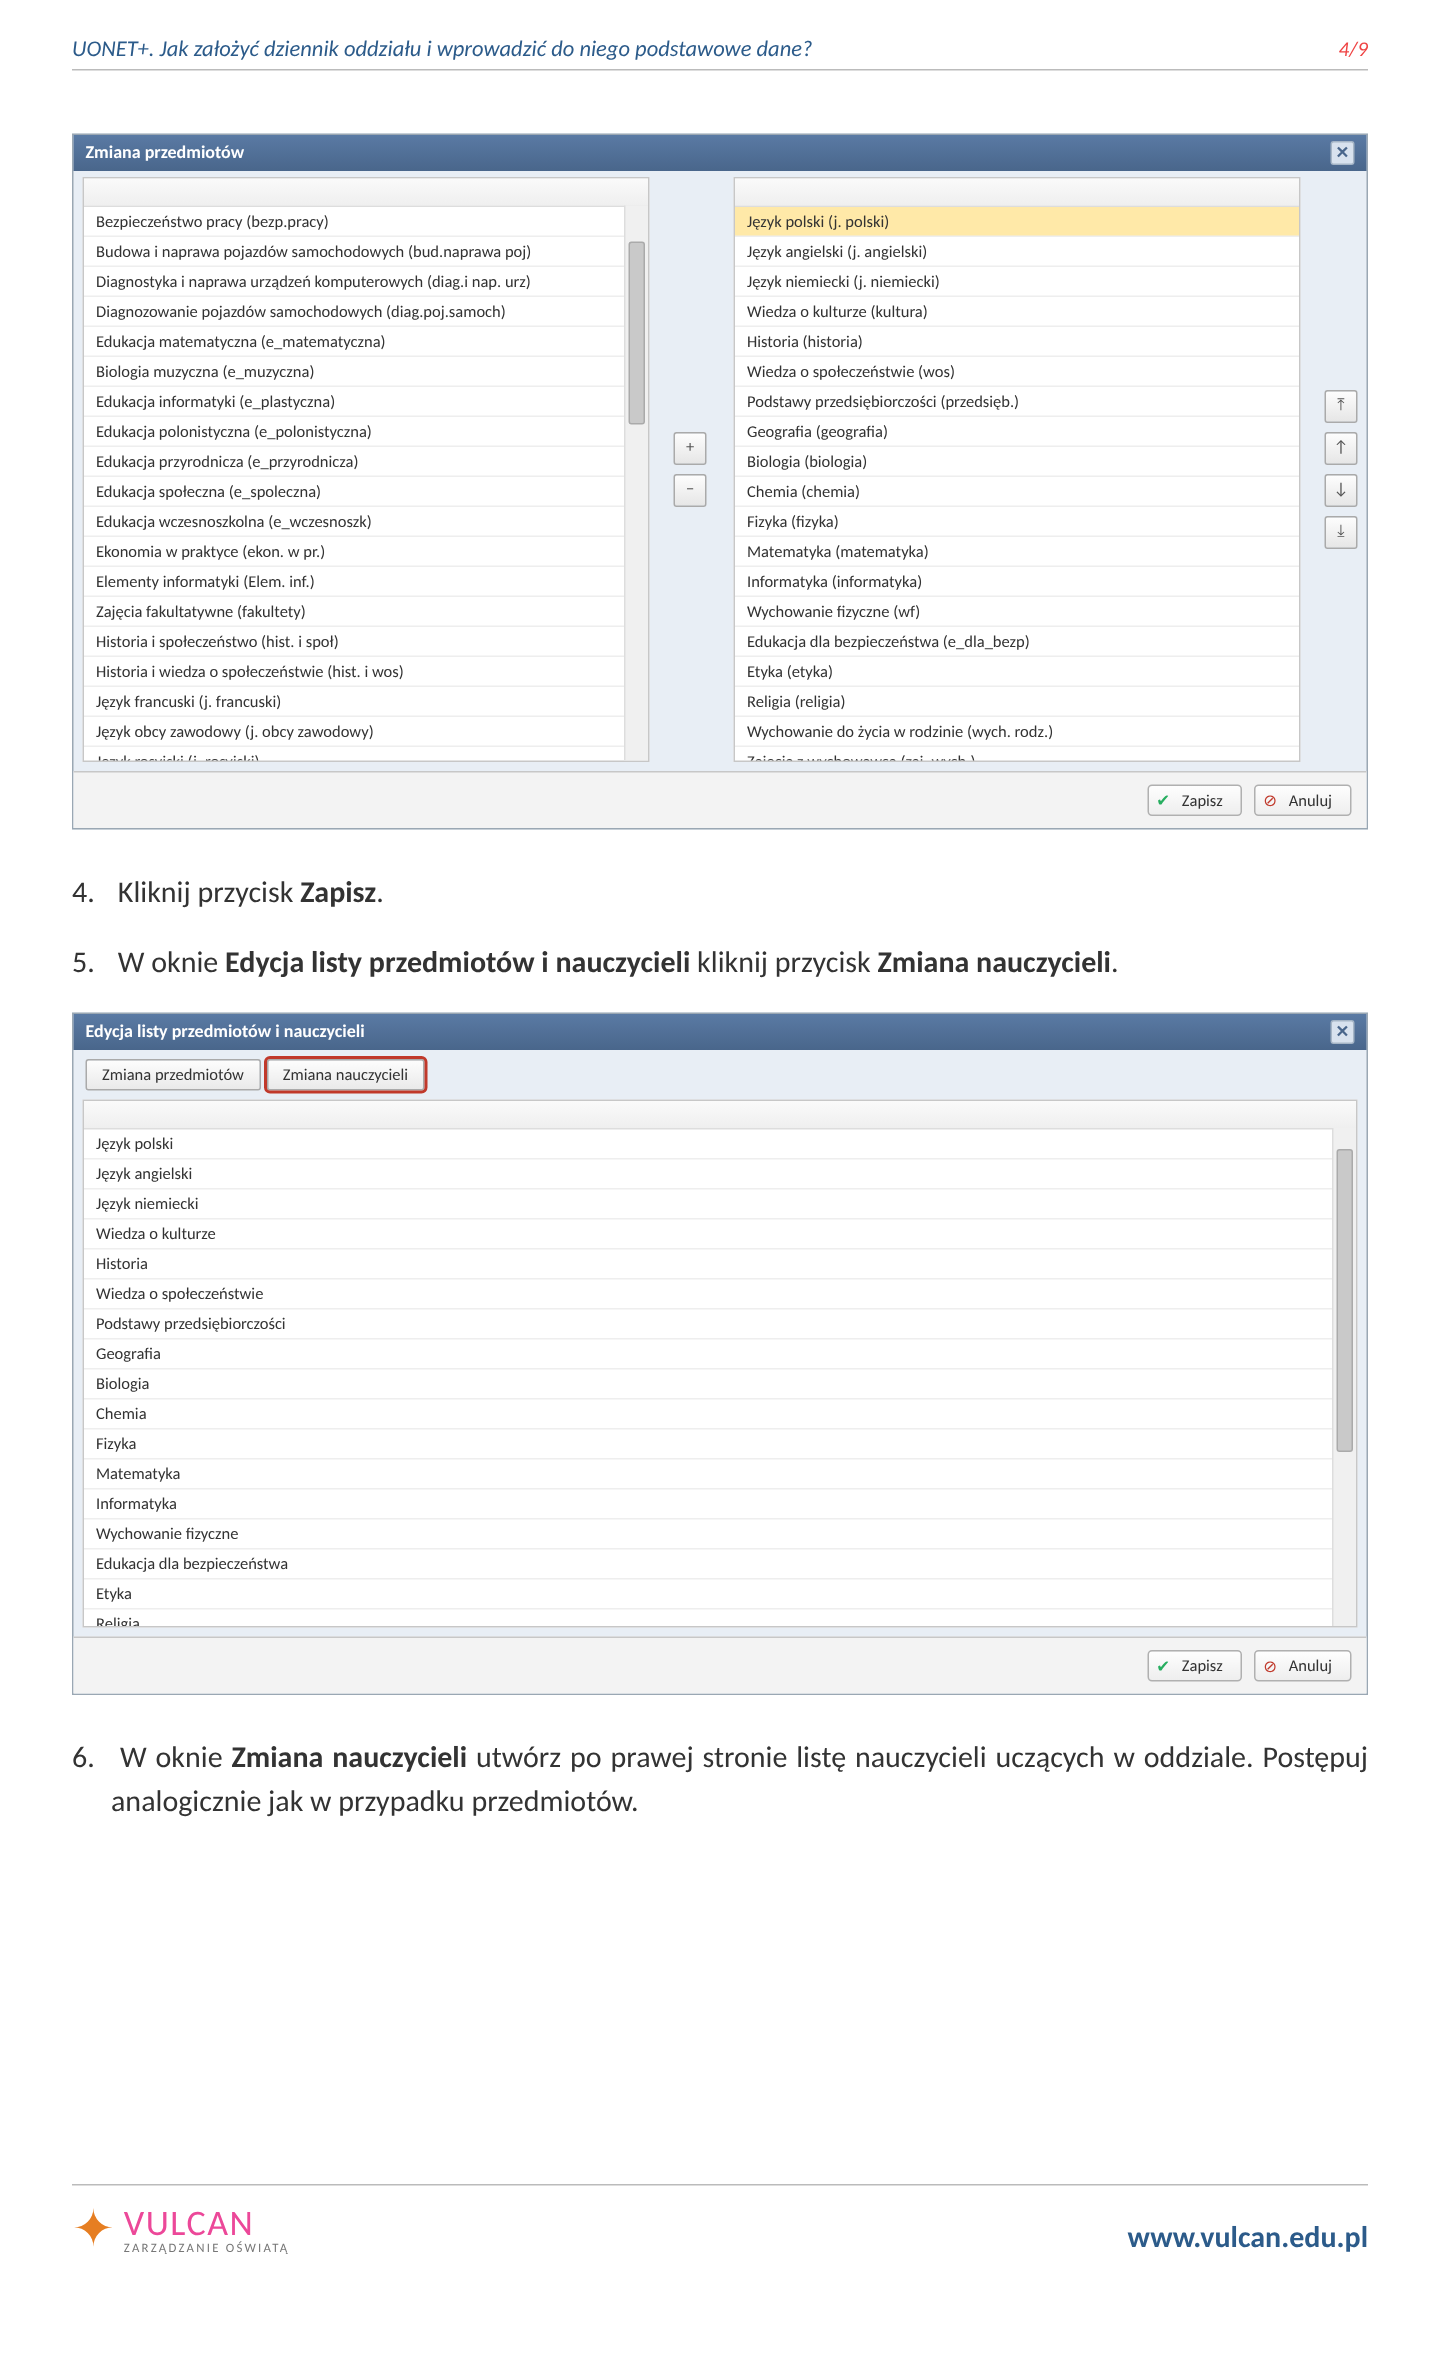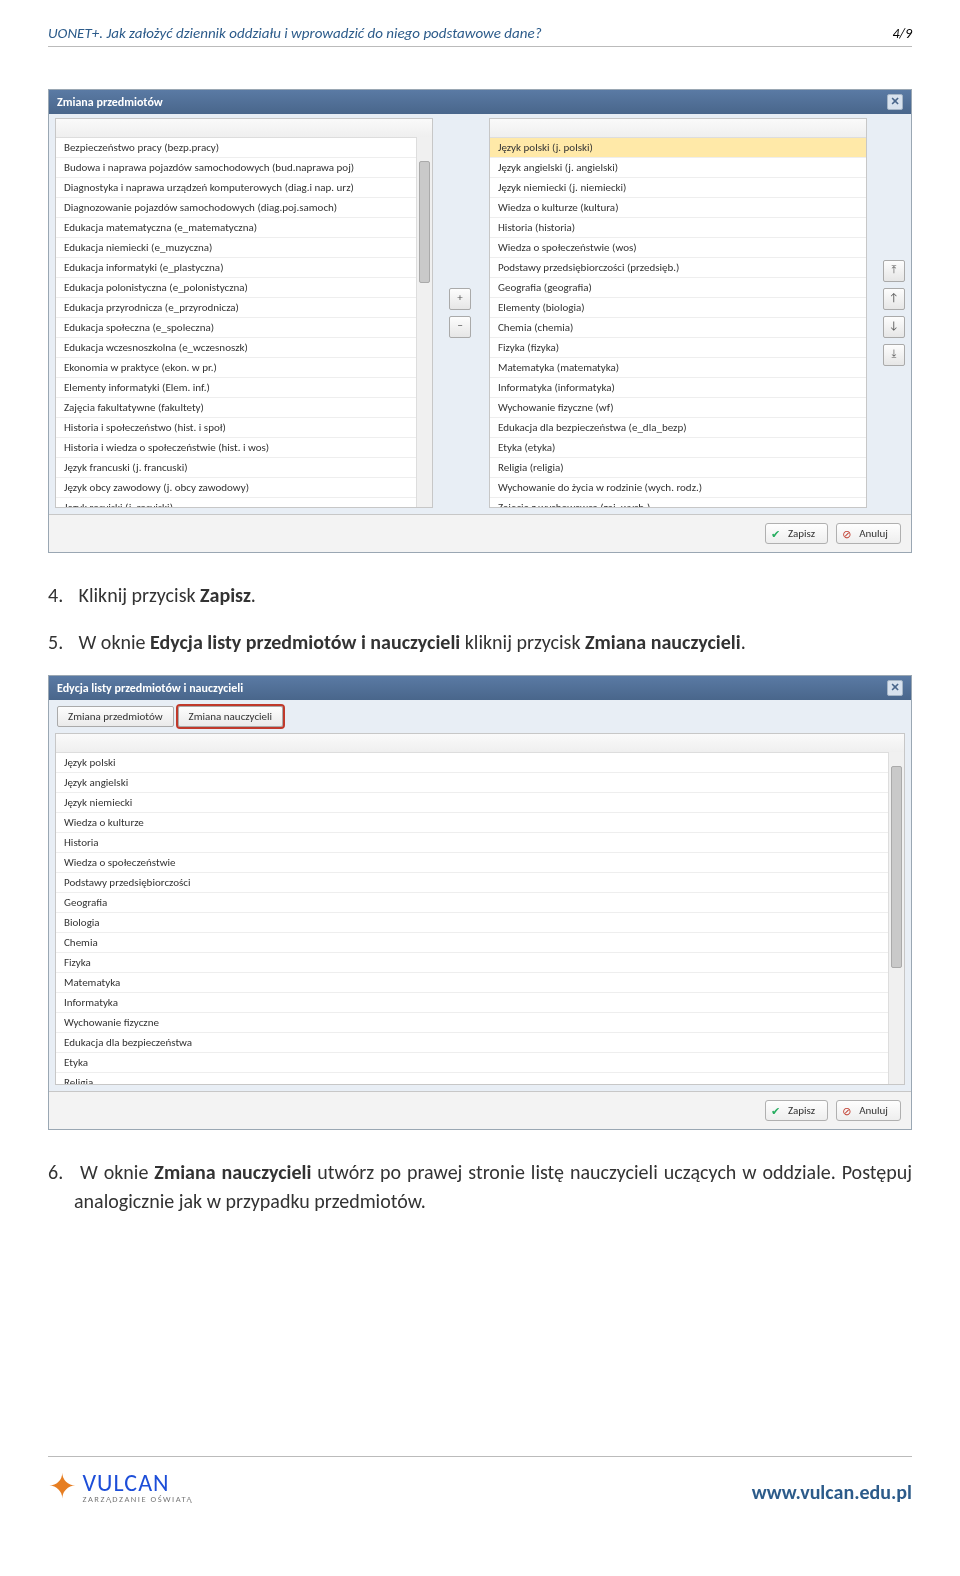--- a/index.html
+++ b/index.html
@@ -19,21 +19,21 @@
     border-bottom: 1px solid #bbb;
     padding-bottom: 4px;
     margin-bottom: 42px;
   }
   .page-header .title {
     color: #2c5b8a;
     font-style: italic;
     font-size: 15px;
   }
   .page-header .pg {
-    color: #000000;
+    color: #ef4444;
     font-size: 14px;
     font-style: italic;
   }
   .dialog {
     border: 1px solid #9aa7b3;
     background: #e8eef5;
     margin-bottom: 28px;
   }
   .dialog .titlebar {
     background: linear-gradient(#5a7aa4, #49668b);
@@ -205,21 +205,21 @@
     font-size: 34px;
     line-height: 26px;
   }
   .logo .txt {
     line-height: 1;
   }
   .logo .brand {
     font-size: 24px;
     font-weight: 300;
     letter-spacing: 1px;
-    color: #1d4ed8;
+    color: #ec4899;
   }
   .logo .tag {
     font-size: 8.5px;
     letter-spacing: 1.5px;
     color: #777;
   }
   .site {
     color: #2c5b8a;
     font-weight: bold;
     font-size: 20px;
@@ -241,21 +241,21 @@
     </div>
     <div class="body2col">
       <div class="listbox">
         <div class="lb-header"></div>
         <div class="lb-items" id="d1-left">
             <div class="row">Bezpieczeństwo pracy (bezp.pracy)</div>
             <div class="row">Budowa i naprawa pojazdów samochodowych (bud.naprawa poj)</div>
             <div class="row">Diagnostyka i naprawa urządzeń komputerowych (diag.i nap. urz)</div>
             <div class="row">Diagnozowanie pojazdów samochodowych (diag.poj.samoch)</div>
             <div class="row">Edukacja matematyczna (e_matematyczna)</div>
-            <div class="row">Edukacja niemiecki (e_muzyczna)</div>
+            <div class="row">Biologia muzyczna (e_muzyczna)</div>
             <div class="row">Edukacja informatyki (e_plastyczna)</div>
             <div class="row">Edukacja polonistyczna (e_polonistyczna)</div>
             <div class="row">Edukacja przyrodnicza (e_przyrodnicza)</div>
             <div class="row">Edukacja społeczna (e_spoleczna)</div>
             <div class="row">Edukacja wczesnoszkolna (e_wczesnoszk)</div>
             <div class="row">Ekonomia w praktyce (ekon. w pr.)</div>
             <div class="row">Elementy informatyki (Elem. inf.)</div>
             <div class="row">Zajęcia fakultatywne (fakultety)</div>
             <div class="row">Historia i społeczeństwo (hist. i społ)</div>
             <div class="row">Historia i wiedza o społeczeństwie (hist. i wos)</div>
@@ -275,21 +275,21 @@
         <div class="lb-header"></div>
         <div class="lb-items" id="d1-right">
             <div class="row hl">Język polski (j. polski)</div>
             <div class="row">Język angielski (j. angielski)</div>
             <div class="row">Język niemiecki (j. niemiecki)</div>
             <div class="row">Wiedza o kulturze (kultura)</div>
             <div class="row">Historia (historia)</div>
             <div class="row">Wiedza o społeczeństwie (wos)</div>
             <div class="row">Podstawy przedsiębiorczości (przedsięb.)</div>
             <div class="row">Geografia (geografia)</div>
-            <div class="row">Elementy (biologia)</div>
+            <div class="row">Biologia (biologia)</div>
             <div class="row">Chemia (chemia)</div>
             <div class="row">Fizyka (fizyka)</div>
             <div class="row">Matematyka (matematyka)</div>
             <div class="row">Informatyka (informatyka)</div>
             <div class="row">Wychowanie fizyczne (wf)</div>
             <div class="row">Edukacja dla bezpieczeństwa (e_dla_bezp)</div>
             <div class="row">Etyka (etyka)</div>
             <div class="row">Religia (religia)</div>
             <div class="row">Wychowanie do życia w rodzinie (wych. rodz.)</div>
             <div class="row">Zajęcia z wychowawcą (zaj. wych.)</div>

